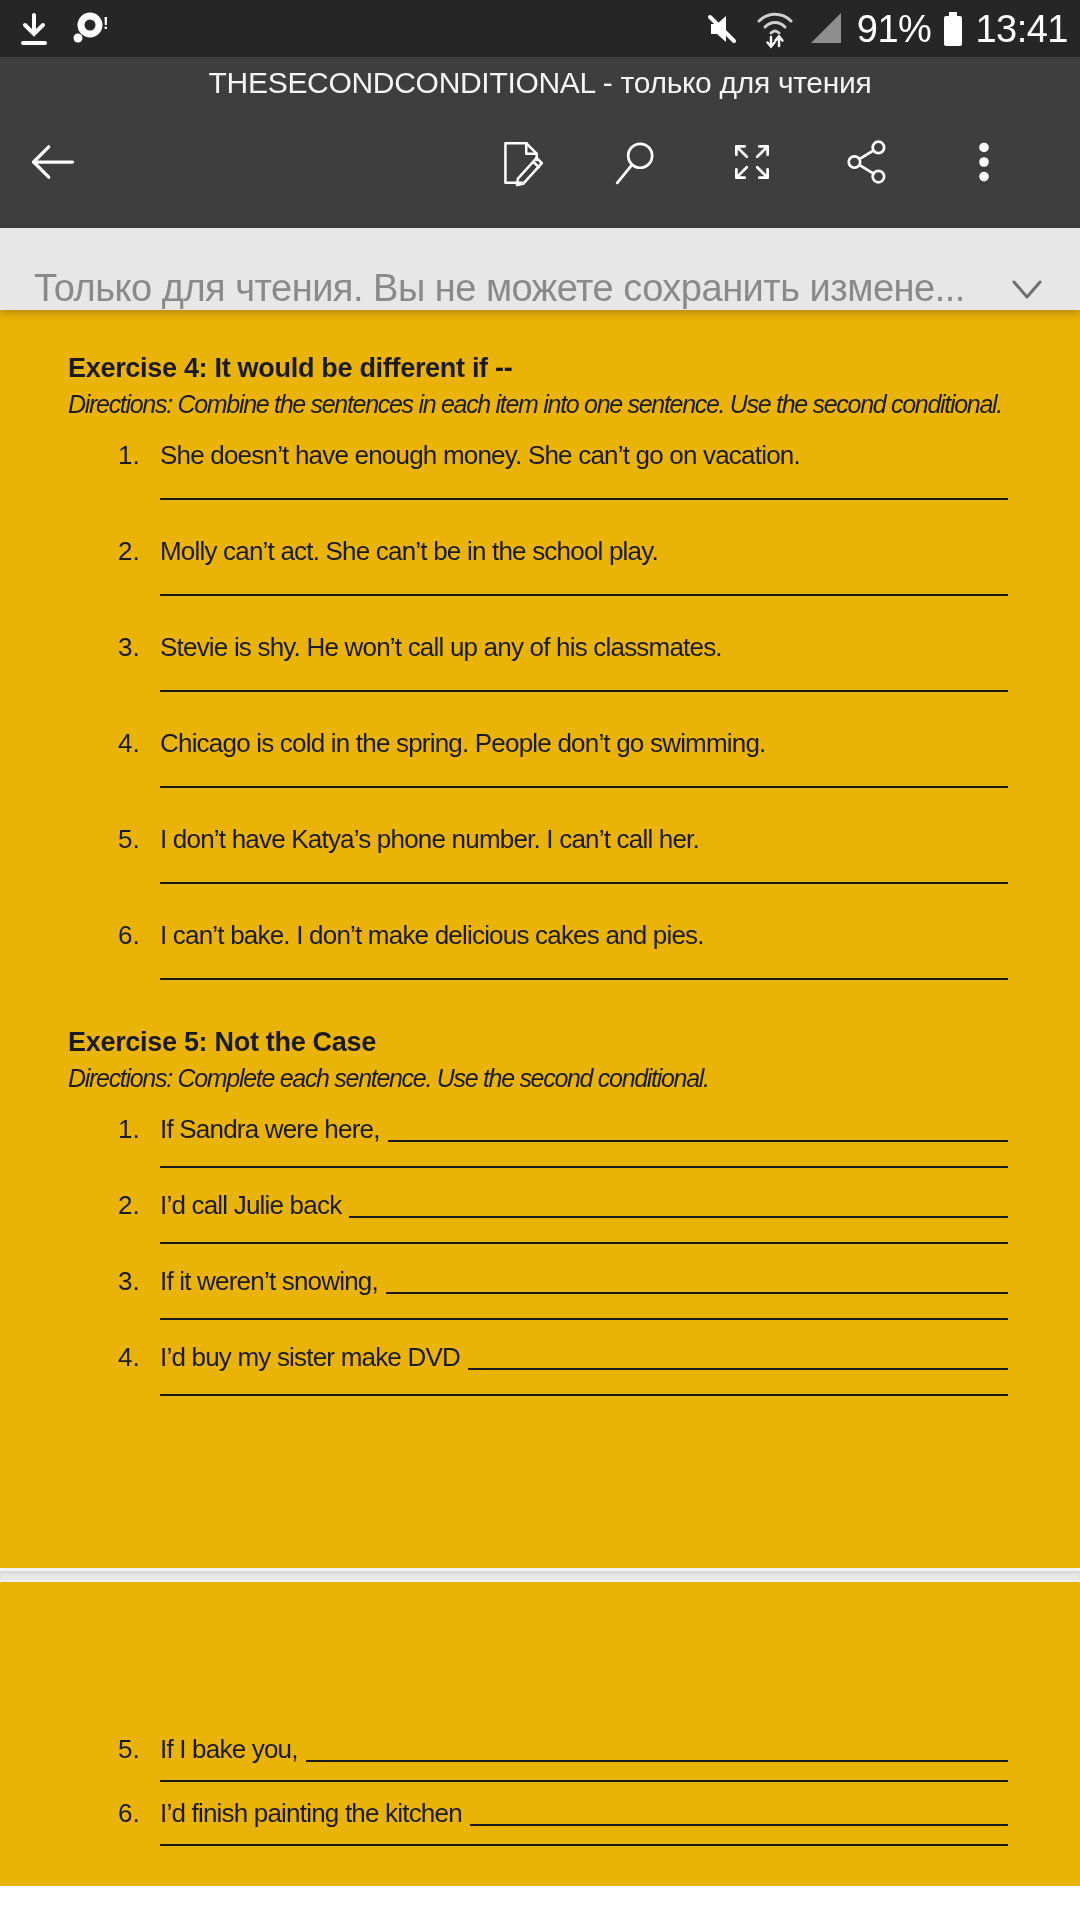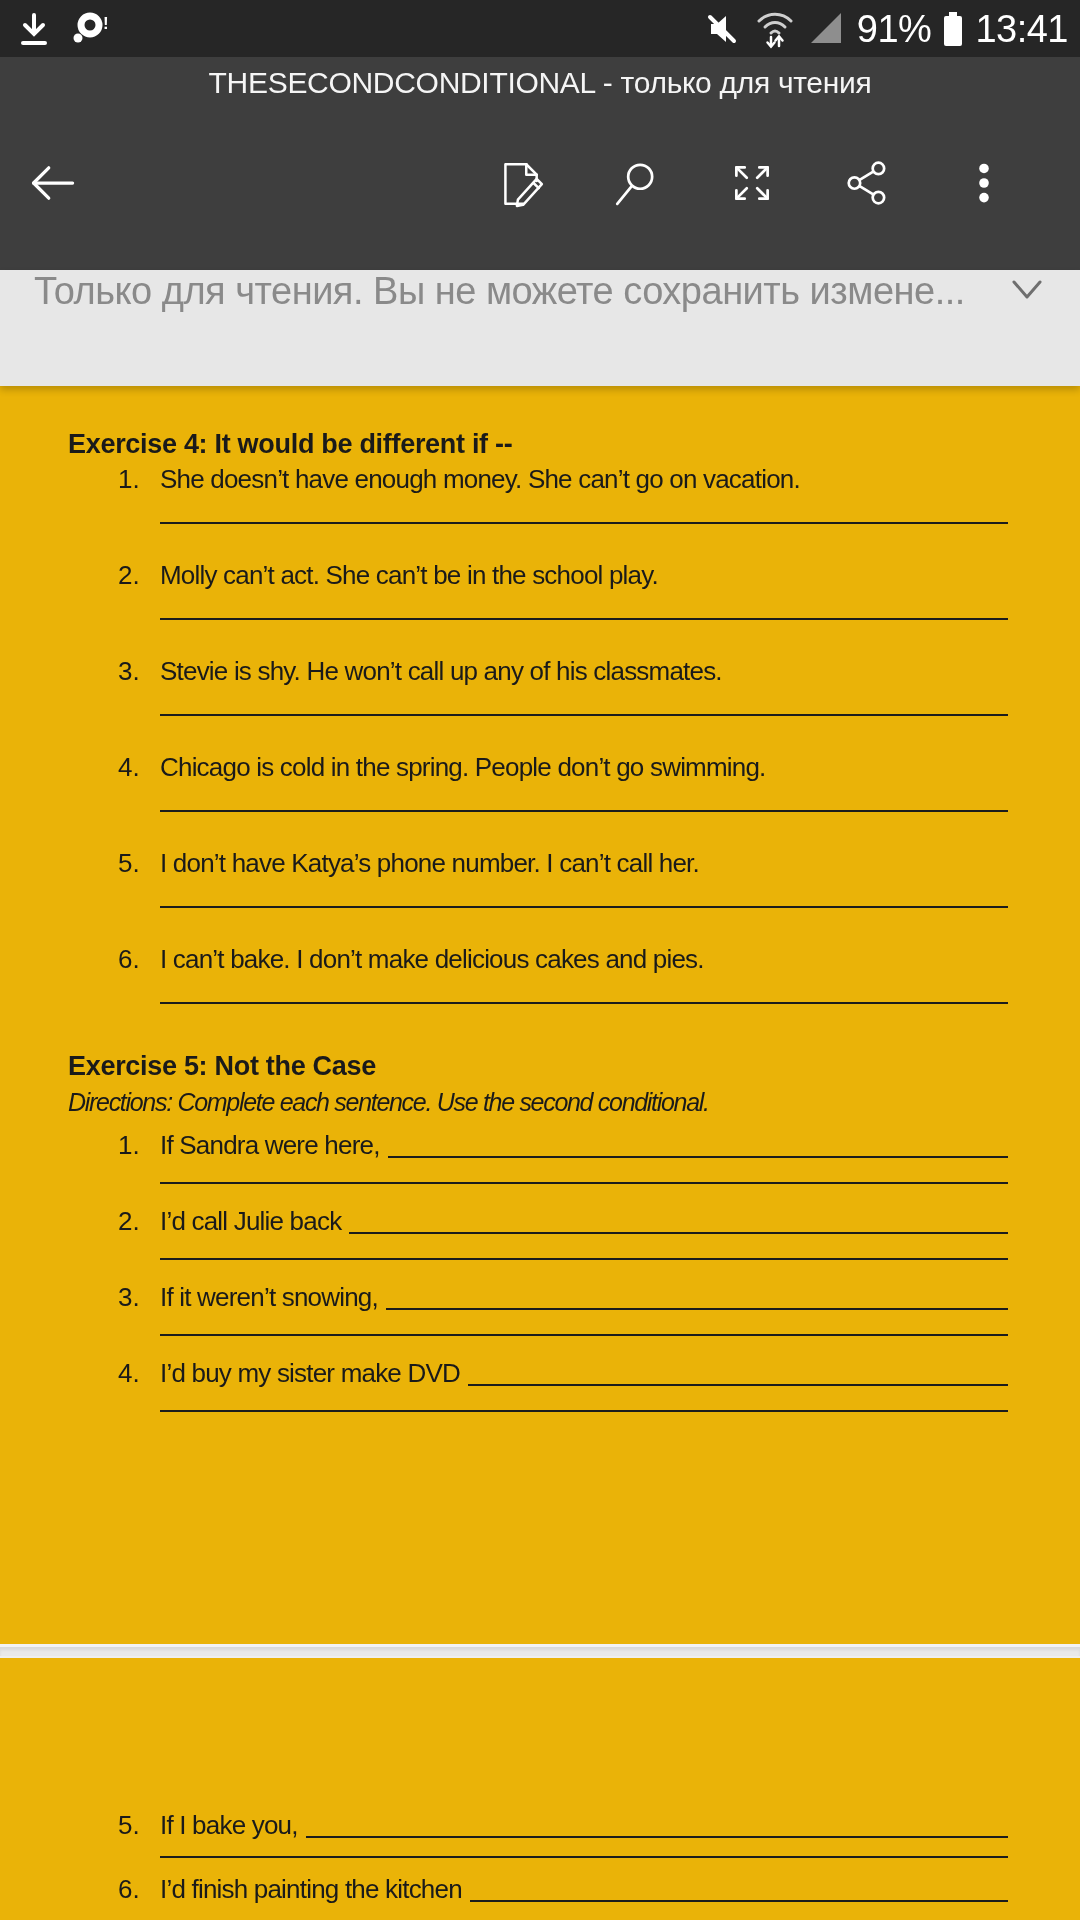--- a/index.html
+++ b/index.html
@@ -5,28 +5,28 @@
   html,body{margin:0;padding:0;width:1080px;height:1920px;overflow:hidden;background:#ffffff;
     font-family:"Liberation Sans",sans-serif;-webkit-font-smoothing:antialiased;}
   
   .status-bar{height:57px;background:#262626;display:flex;align-items:center;justify-content:space-between;
     padding:0 12px 0 16px;box-sizing:border-box;}
   .sb-left{display:flex;align-items:center;gap:18px;}
   .sb-right{display:flex;align-items:center;gap:10px;}
   .sb-text{color:#ffffff;font-size:38px;line-height:38px;letter-spacing:-0.5px;}
   .sb-icon{display:block;}
   
-  .app-bar{height:213px;background:#3e3e3e;box-sizing:border-box;display:flex;flex-direction:column;}
+  .app-bar{height:171px;background:#3e3e3e;box-sizing:border-box;display:flex;flex-direction:column;}
   .title-row{height:52px;display:flex;align-items:center;justify-content:center;}
   .doc-title{color:#f5f5f5;font-size:30px;letter-spacing:-0.3px;white-space:nowrap;}
   .toolbar-row{flex:1;display:flex;align-items:center;justify-content:space-between;padding:0 70px 14px 26px;}
   .tb-right{display:flex;align-items:center;gap:64px;}
   .tb-btn{width:52px;height:52px;display:flex;align-items:center;justify-content:center;background:none;border:none;padding:0;}
   
-  .banner{height:116px;background:#e7e7e7;display:flex;align-items:flex-start;justify-content:space-between;
+  .banner{height:82px;background:#e7e7e7;display:flex;align-items:flex-end;justify-content:space-between;
     padding:0 30px 0 34px;box-sizing:border-box;box-shadow:0 4px 7px rgba(0,0,0,0.20);position:relative;z-index:2;gap:32px;}
   .banner-text{color:#8a8a8a;font-size:38px;letter-spacing:-0.5px;white-space:nowrap;overflow:hidden;}
   
   .doc-scroll{position:relative;z-index:1;}
   .page{background:#eab308;box-sizing:border-box;}
   .page-1{height:1258px;padding:40px 72px 0 68px;}
   .page-gap{height:14px;background:#e9e9e9;border-top:3px solid #f3f3f3;border-bottom:2px solid #efefef;
     box-shadow:inset 0 3px 3px rgba(0,0,0,0.07);box-sizing:border-box;}
   .page-2{height:304px;padding:150px 72px 0 68px;}
   .doc-heading{font-size:27px;font-weight:bold;color:#1a1a1a;line-height:36px;letter-spacing:-0.3px;white-space:nowrap;}
@@ -194,20 +194,21 @@
     <svg width="46" height="40" viewBox="0 0 46 40">
       <polyline points="10,12 23,27 36,12" stroke="#6f6f6f" stroke-width="3" fill="none" stroke-linecap="round" stroke-linejoin="round"></polyline>
     </svg>
   </span>
 </div>
 
 <div class="doc-scroll">
 
   <div class="page page-1">
     <div class="doc-heading">Exercise 4: It would be different if --</div>
+    <div class="doc-directions">Directions: Combine the sentences in each item into one sentence. Use the second conditional.</div>
 
     <div class="ex-list">
       <div class="ex4-item">
         <div class="item-line">
           <span class="num">1.</span>
           <span class="txt">She doesn’t have enough money. She can’t go on vacation.</span>
         </div>
         <div class="blank-line"></div>
       </div>
       <div class="ex4-item">
@@ -242,21 +243,21 @@
         <div class="item-line">
           <span class="num">6.</span>
           <span class="txt">I can’t bake. I don’t make delicious cakes and pies.</span>
         </div>
         <div class="blank-line"></div>
       </div>
     </div>
 
     <div class="ex5-heading-block">
       <div class="doc-heading">Exercise 5: Not the Case</div>
-      <div class="doc-directions" style="margin-bottom:8px;">Directions: Complete each sentence. Use the second conditional.</div>
+      <div class="doc-directions" style="margin-bottom:16px;">Directions: Complete each sentence. Use the second conditional.</div>
     </div>
 
     <div class="ex-list">
       <div class="ex5-item">
         <div class="item-line line1">
           <span class="num">1.</span>
           <span class="txt">If Sandra were here,</span>
           <span class="fill-blank"></span>
         </div>
         <div class="blank-line2"></div>

